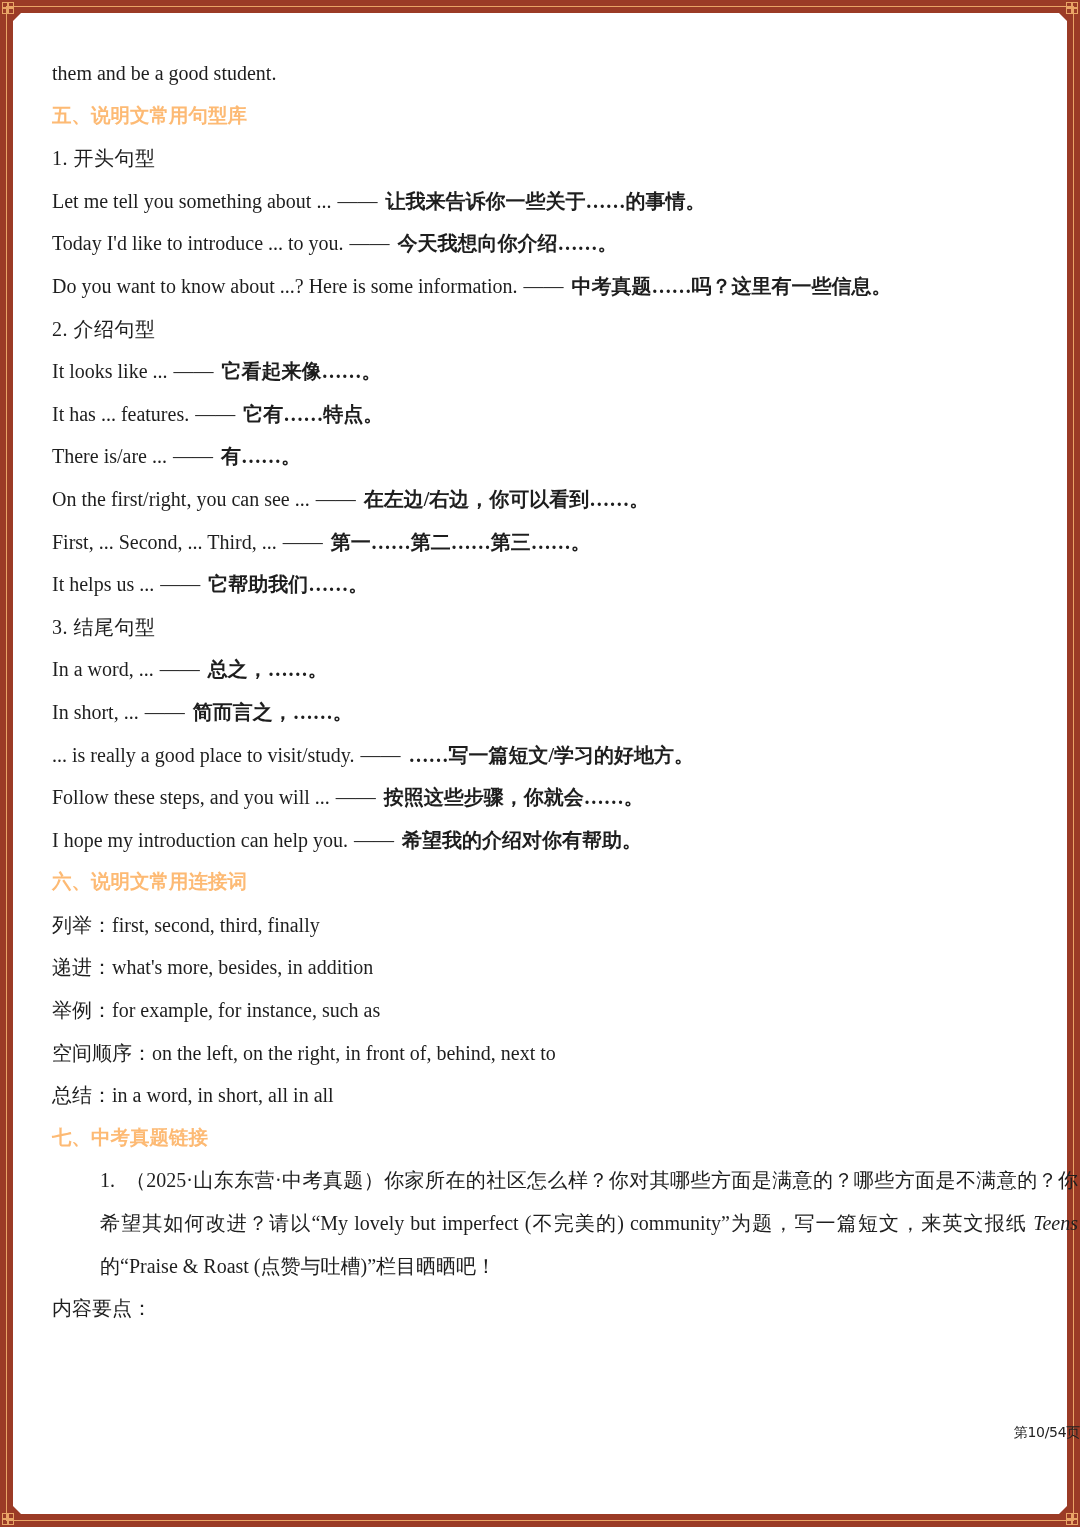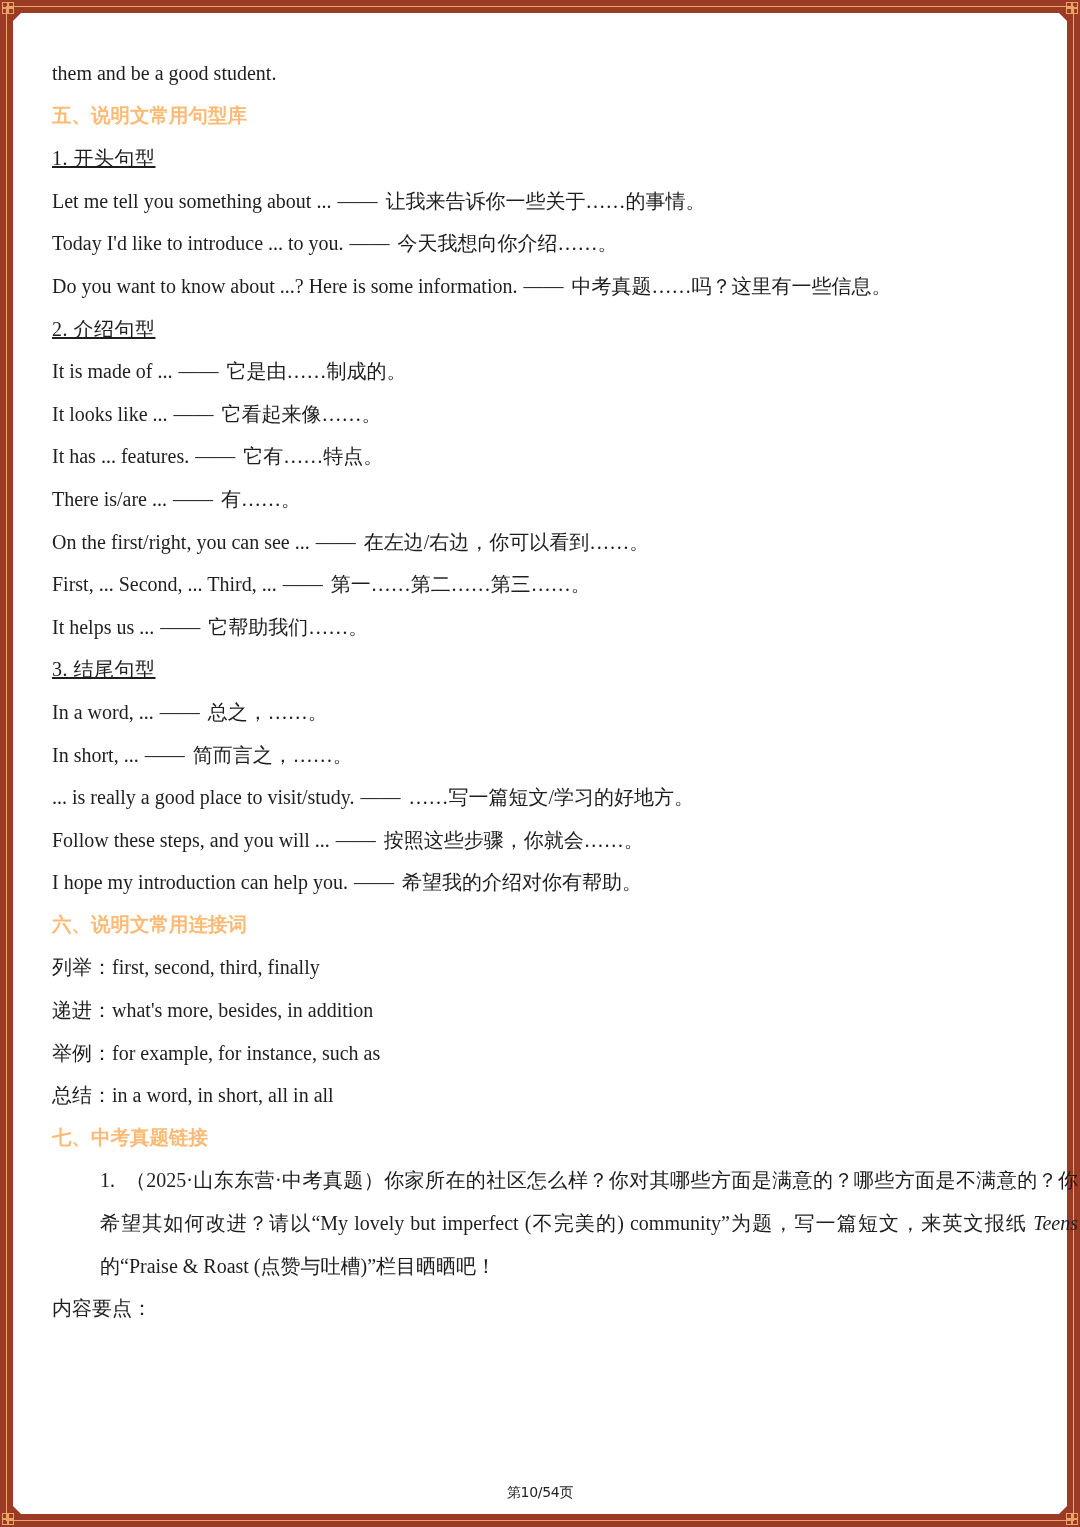--- a/index.html
+++ b/index.html
@@ -46,35 +46,35 @@
       height: 42.6px;
       line-height: 42.6px;
       white-space: nowrap;
     }
     .heading {
       color: #fdba74;
       font-weight: bold;
       font-family: "DejaVu Sans", "Liberation Sans", sans-serif;
       font-size: 19.5px;
     }
-    .sub { letter-spacing: 0.5px; text-decoration: underline; }
+    .sub { letter-spacing: 0.5px; }
     .dash { margin: 0 6px; }
-    .zh { margin-left: 2px; }
+    .zh { margin-left: 2px; font-weight: bold; }
     .para {
       line-height: 42.6px;
       text-align: justify;
       white-space: normal;
       width: 978px;
     }
     .indent { padding-left: 48px; }
     .italic { font-style: italic; }
     .footer {
       position: absolute;
-      left: 0; right: 0; top: 1484px;
-      text-align: center;
+      left: 0; right: 0; top: 1424px;
+      text-align: right;
       font-family: "DejaVu Sans", "Liberation Sans", sans-serif;
       font-size: 14px;
       color: #222;
       letter-spacing: -0.3px;
     }
   </style>
 </head>
 <body>
 
 <div class="frame-line"></div>
@@ -89,39 +89,39 @@
   <div class="line">them and be a good student.</div>
 
   <div class="line heading">五、说明文常用句型库</div>
 
   <div class="line sub">1.  开头句型</div>
   <div class="line"><span>Let me tell you something about ...</span><span class="dash">——</span><span class="zh">让我来告诉你一些关于……的事情。</span></div>
   <div class="line"><span>Today I'd like to introduce ... to you.</span><span class="dash">——</span><span class="zh">今天我想向你介绍……。</span></div>
   <div class="line"><span>Do you want to know about ...? Here is some information.</span><span class="dash">——</span><span class="zh">中考真题……吗？这里有一些信息。</span></div>
 
   <div class="line sub">2.  介绍句型</div>
-  <div class="line"><span>It is made of ...</span><span class="dash">——</span><span class="zh">它是由……制成的。</span></div>
   <div class="line"><span>It looks like ...</span><span class="dash">——</span><span class="zh">它看起来像……。</span></div>
   <div class="line"><span>It has ... features.</span><span class="dash">——</span><span class="zh">它有……特点。</span></div>
   <div class="line"><span>There is/are ...</span><span class="dash">——</span><span class="zh">有……。</span></div>
   <div class="line"><span>On the first/right, you can see ...</span><span class="dash">——</span><span class="zh">在左边/右边，你可以看到……。</span></div>
   <div class="line"><span>First, ... Second, ... Third, ...</span><span class="dash">——</span><span class="zh">第一……第二……第三……。</span></div>
   <div class="line"><span>It helps us ...</span><span class="dash">——</span><span class="zh">它帮助我们……。</span></div>
 
   <div class="line sub">3.  结尾句型</div>
   <div class="line"><span>In a word, ...</span><span class="dash">——</span><span class="zh">总之，……。</span></div>
   <div class="line"><span>In short, ...</span><span class="dash">——</span><span class="zh">简而言之，……。</span></div>
   <div class="line"><span>... is really a good place to visit/study.</span><span class="dash">——</span><span class="zh">……写一篇短文/学习的好地方。</span></div>
   <div class="line"><span>Follow these steps, and you will ...</span><span class="dash">——</span><span class="zh">按照这些步骤，你就会……。</span></div>
   <div class="line"><span>I hope my introduction can help you.</span><span class="dash">——</span><span class="zh">希望我的介绍对你有帮助。</span></div>
 
   <div class="line heading">六、说明文常用连接词</div>
   <div class="line"><span>列举：</span><span>first, second, third, finally</span></div>
   <div class="line"><span>递进：</span><span>what's more, besides, in addition</span></div>
   <div class="line"><span>举例：</span><span>for example, for instance, such as</span></div>
+  <div class="line"><span>空间顺序：</span><span>on the left, on the right, in front of, behind, next to</span></div>
   <div class="line"><span>总结：</span><span>in a word, in short, all in all</span></div>
 
   <div class="line heading">七、中考真题链接</div>
   <div class="para indent"><span>1.</span>&nbsp;&nbsp;<span>（2025·山东东营·中考真题）</span><span>你家所在的社区怎么样？你对其哪些方面是满意的？哪些方面是不满意的？你希望其如何改进？请以“My lovely but imperfect (不完美的) community”为题，写一篇短文，来英文报纸 </span><span class="italic">Teens</span><span> 的“Praise &amp; Roast (点赞与吐槽)”栏目晒晒吧！</span></div>
   <div class="line">内容要点：</div>
 </div>
 
 <div class="footer">第10/54页</div>
 
 </body></html>

